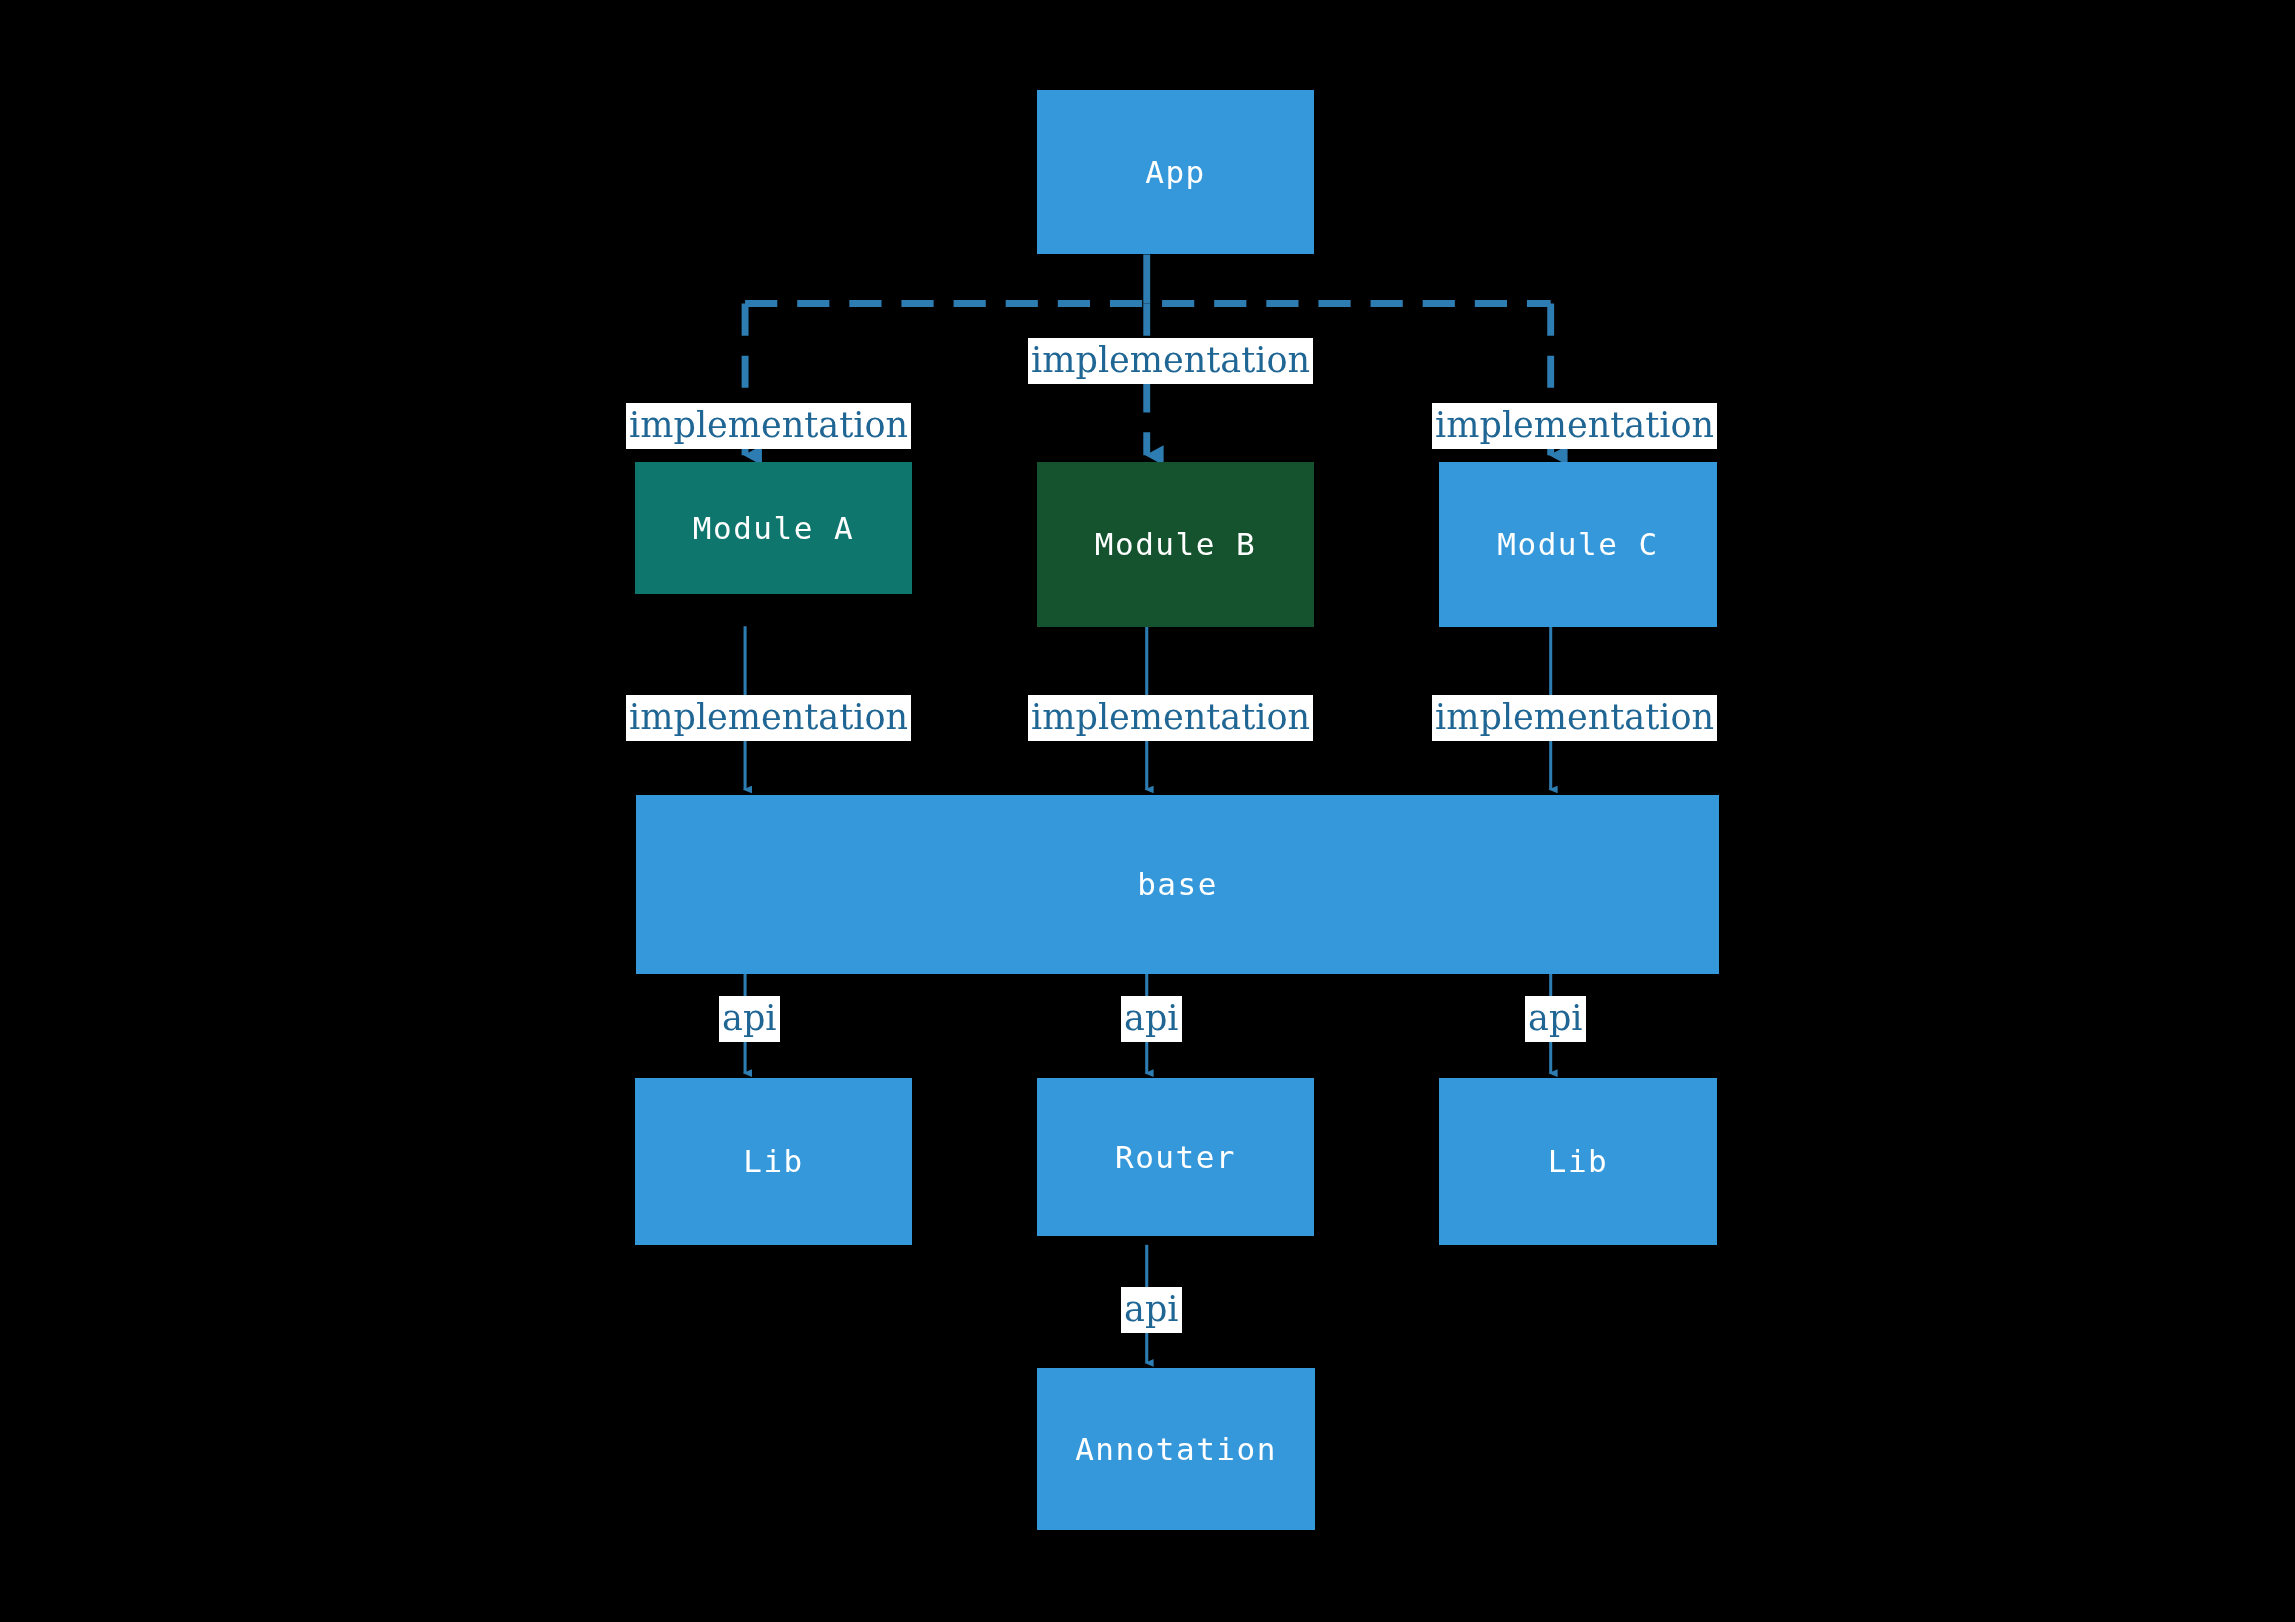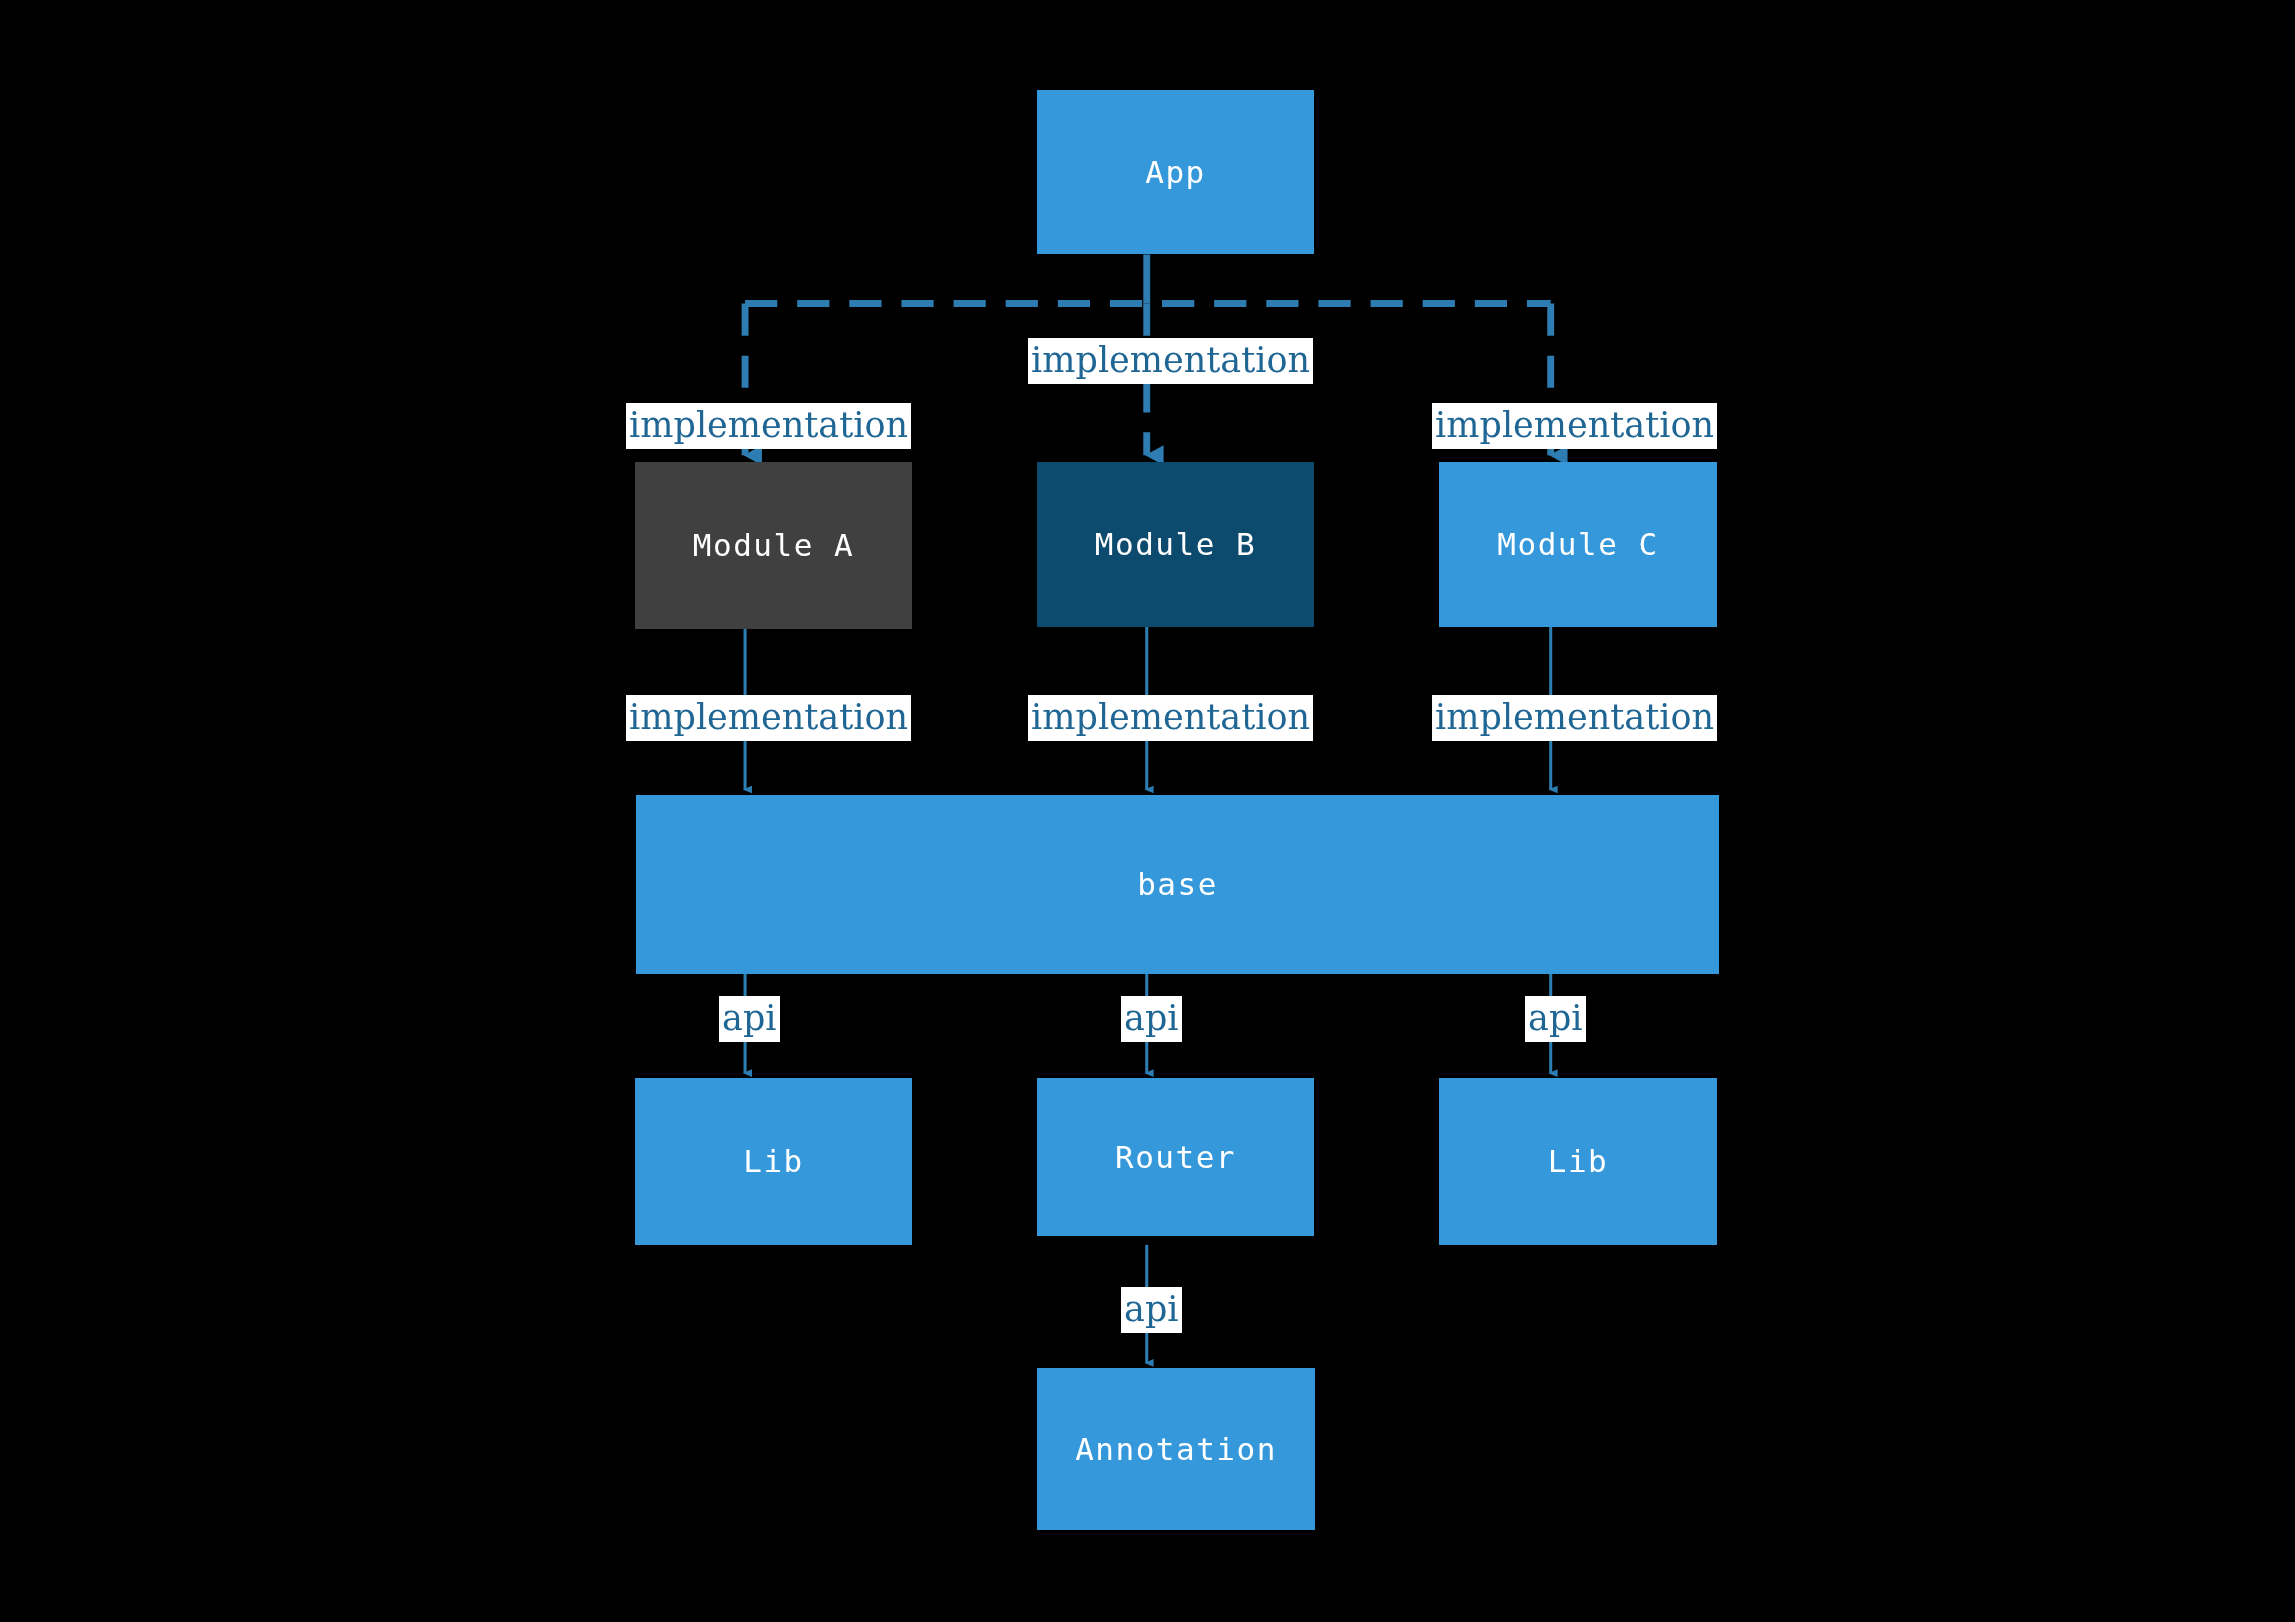--- a/index.html
+++ b/index.html
@@ -114,25 +114,25 @@
     <g>
       <line x1="1496" y1="1624" x2="1496" y2="1682" stroke="#2d7db3" stroke-width="4"></line>
       <line x1="1496" y1="1730" x2="1496" y2="1778" stroke="#2d7db3" stroke-width="4" marker-end="url(#arrow-thin)"></line>
     </g>
   </svg>
 
   <div class="node-box" id="node-app" style="left: 1009px; top: 90px; width: 277px; height: 164px; background: rgb(52, 152, 219);">
     <span class="node-label">App</span>
   </div>
 
-  <div class="node-box" id="node-module_a" style="left: 607px; top: 462px; width: 277px; height: 167px; background: #404040;">
+  <div class="node-box" id="node-module_a" style="left: 607px; top: 462px; width: 277px; height: 132px; background: #0f766e;">
     <span class="node-label">Module A</span>
   </div>
 
-  <div class="node-box" id="node-module_b" style="left: 1009px; top: 462px; width: 277px; height: 165px; background: #0c4a6e;">
+  <div class="node-box" id="node-module_b" style="left: 1009px; top: 462px; width: 277px; height: 165px; background: #14532d;">
     <span class="node-label">Module B</span>
   </div>
 
   <div class="node-box" id="node-module_c" style="left: 1411px; top: 462px; width: 278px; height: 165px; background: rgb(52, 152, 219);">
     <span class="node-label">Module C</span>
   </div>
 
   <div class="node-box" id="node-base" style="left: 608px; top: 795px; width: 1083px; height: 179px; background: rgb(52, 152, 219);">
     <span class="node-label">base</span>
   </div>

